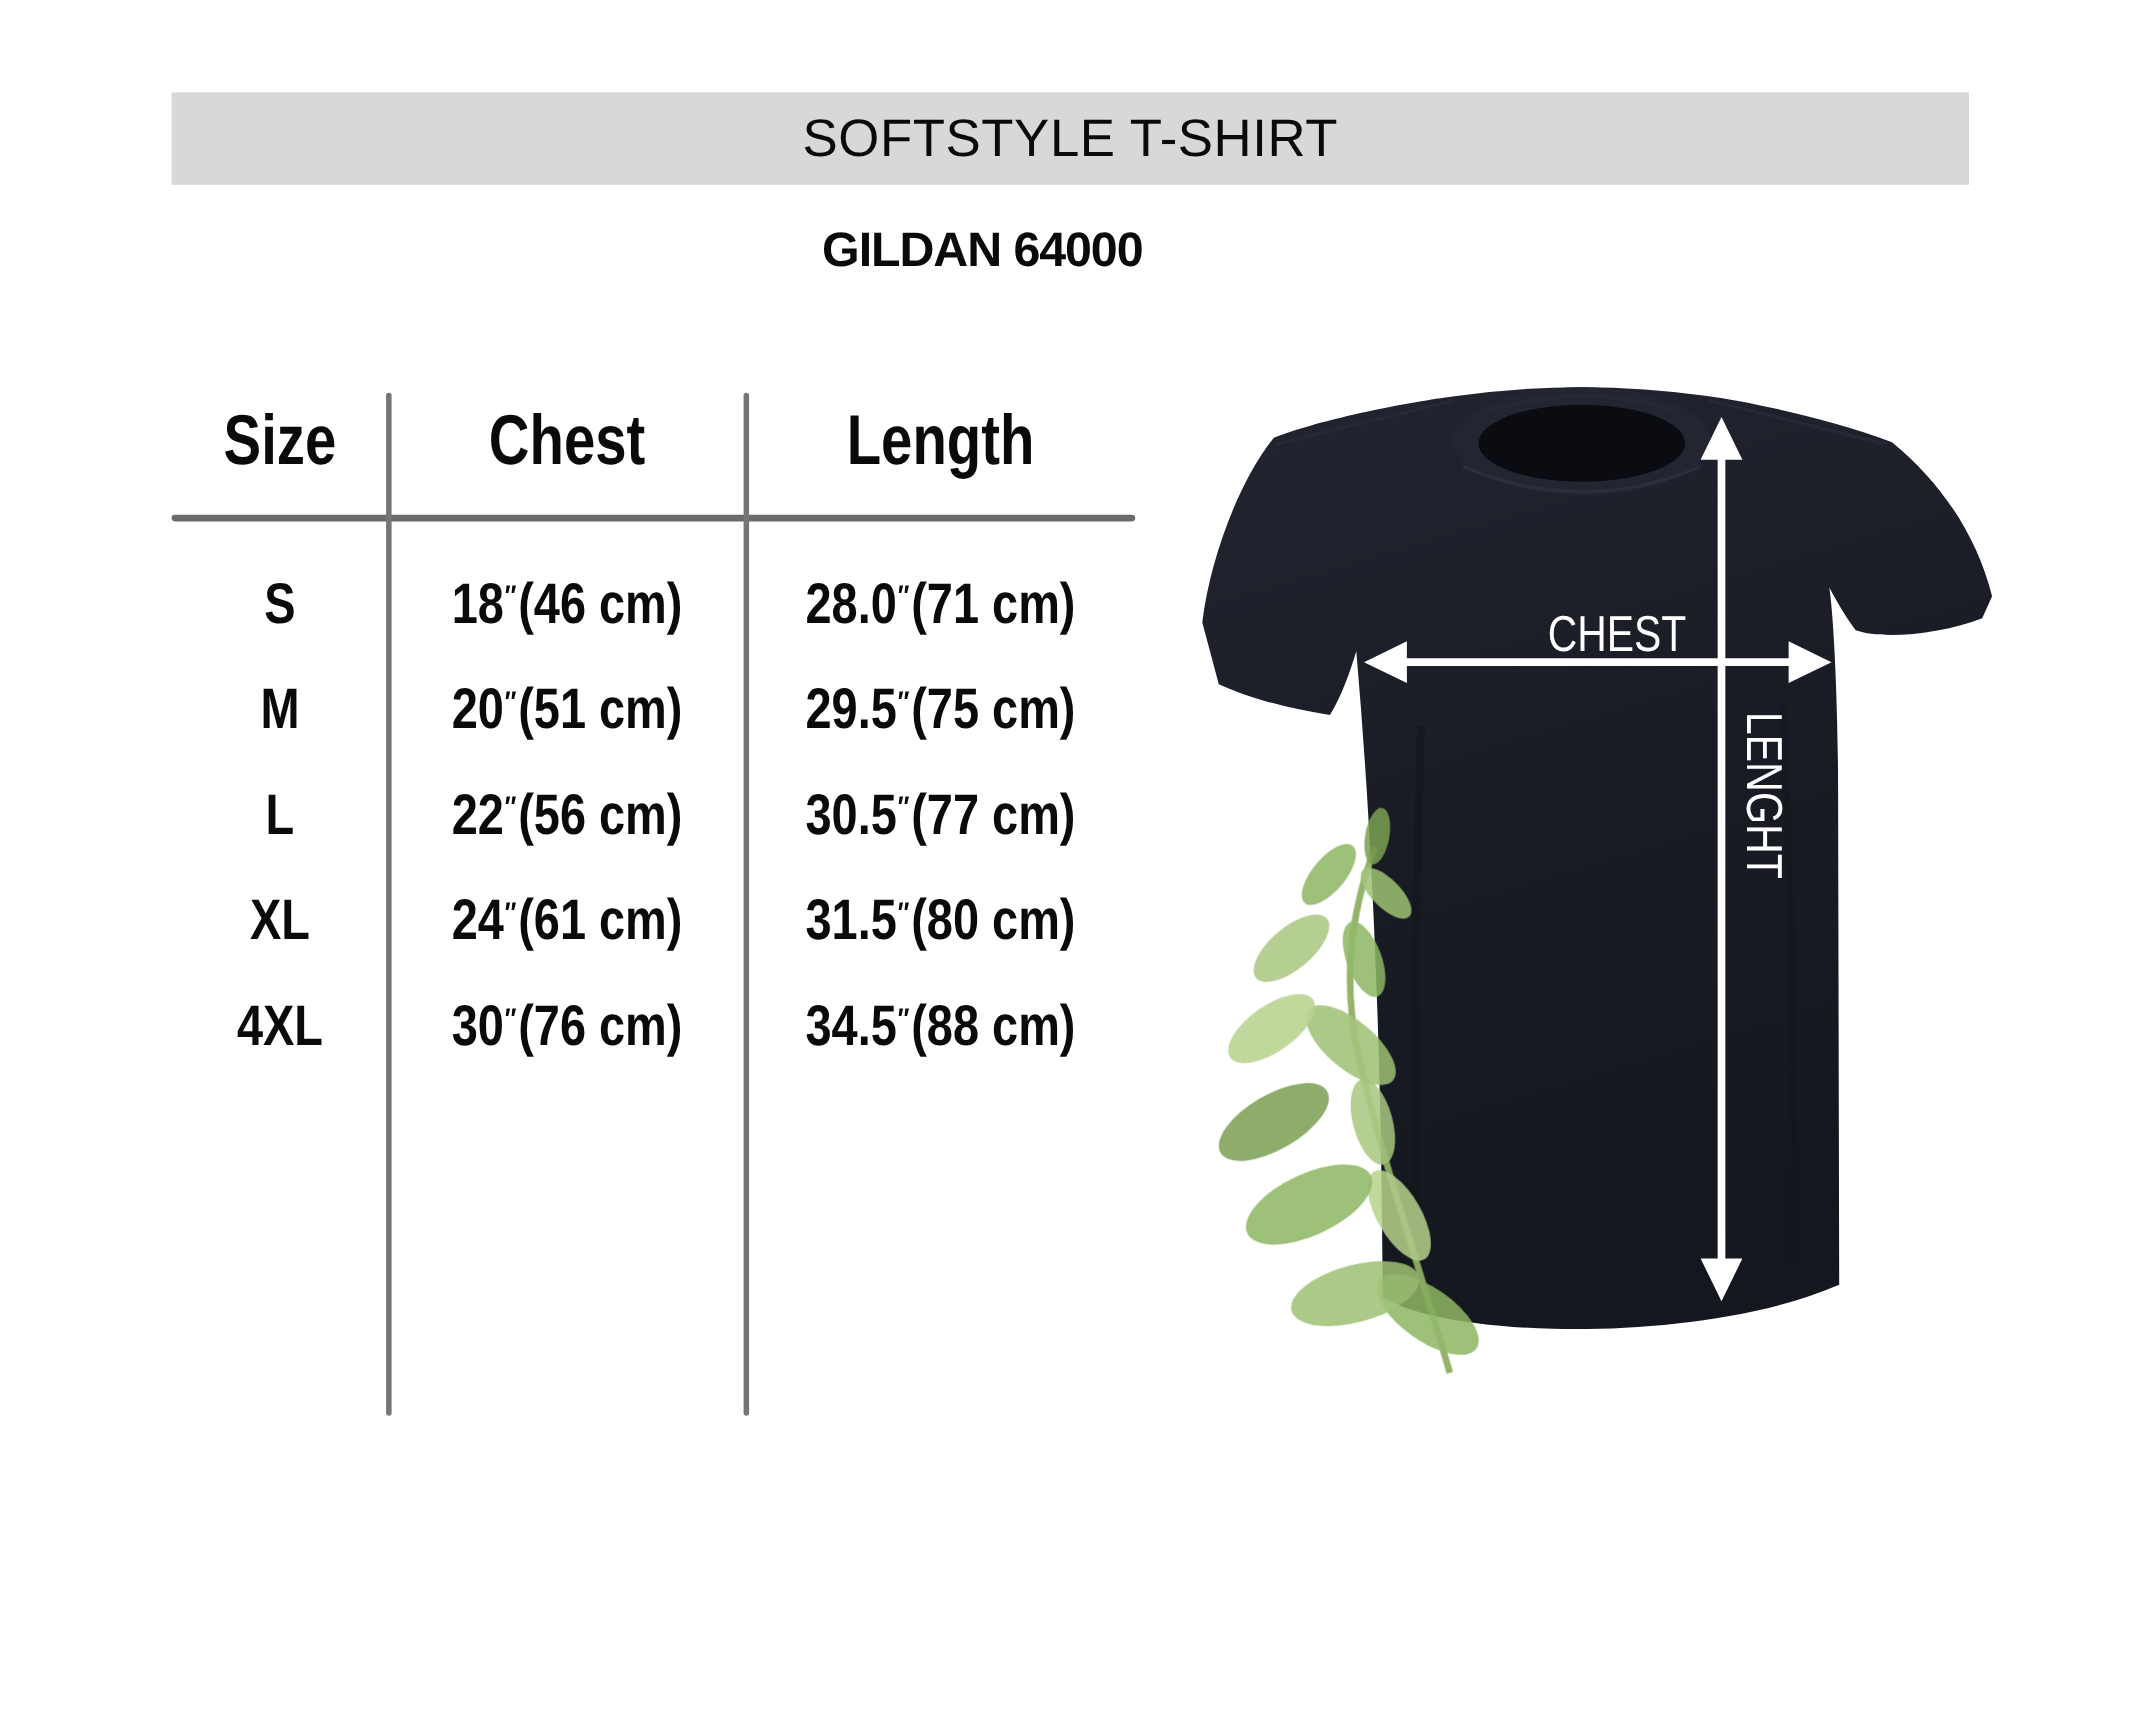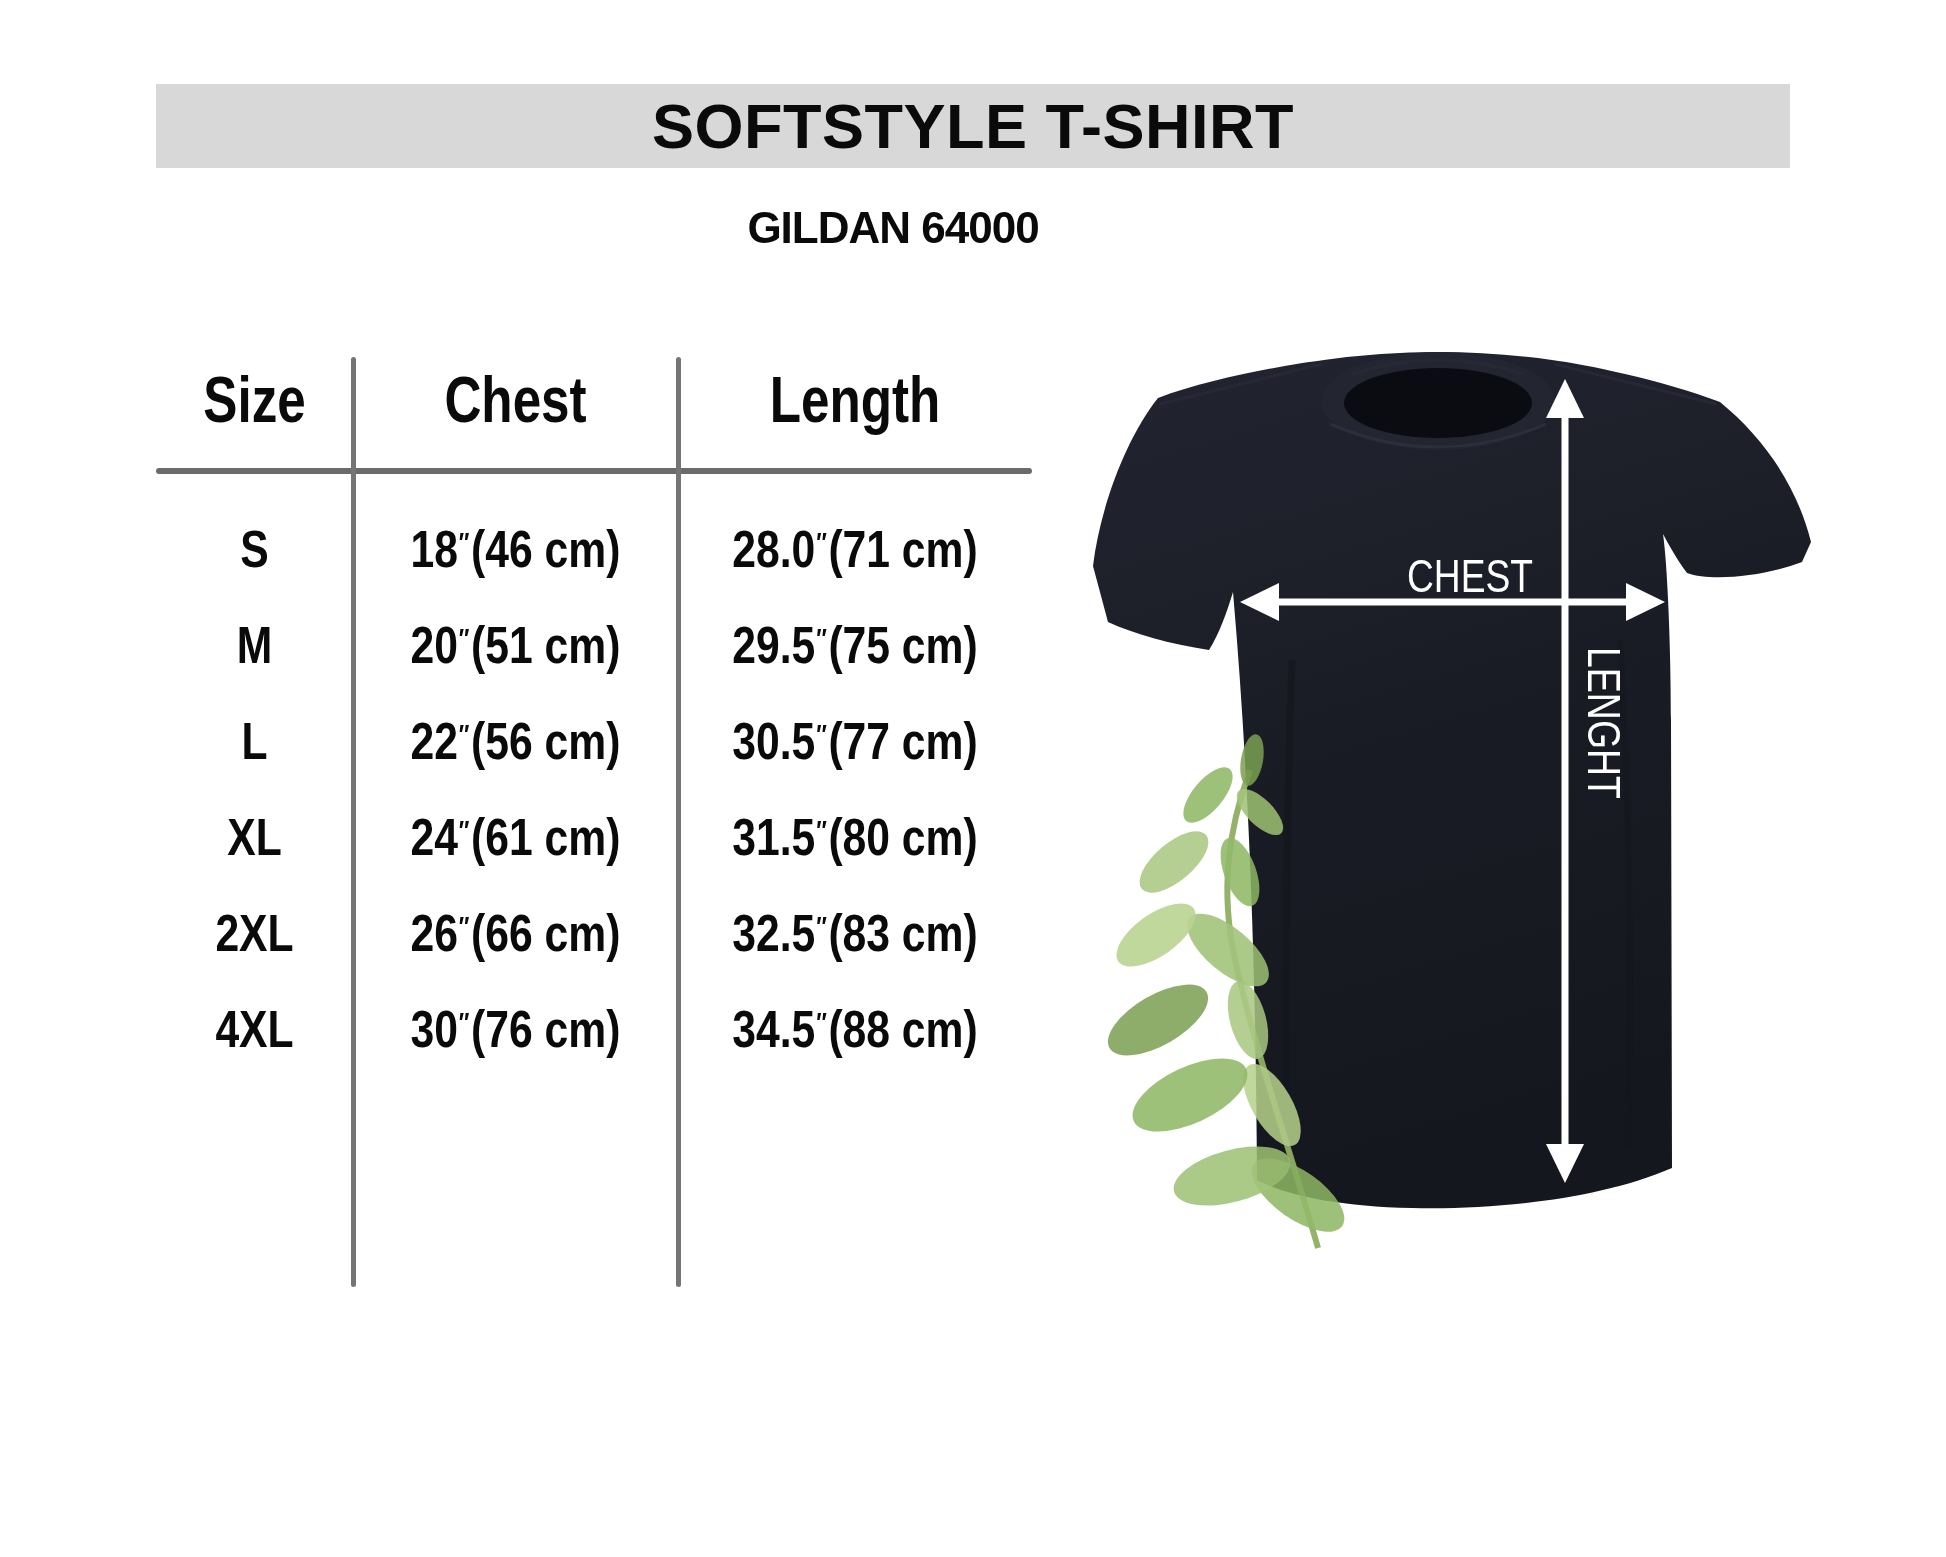--- a/index.html
+++ b/index.html
@@ -5,21 +5,21 @@
   html,body{margin:0;padding:0;}
   body{
     width:1946px;height:1557px;position:relative;background:#ffffff;
     font-family:"Liberation Sans",sans-serif;color:#0a0a0a;overflow:hidden;
   }
   .banner{
     position:absolute;left:156px;top:84px;width:1634px;height:84px;
     background:#d8d8d8;display:flex;align-items:center;justify-content:center;
   }
   .banner-title{
-    font-size:63px;font-weight:bold;letter-spacing:.5px;color:#0a0a0a;white-space:nowrap;
+    font-size:48px;font-weight:normal;letter-spacing:.5px;color:#0a0a0a;white-space:nowrap;
   }
   .subtitle{
     position:absolute;left:0;top:203px;width:1786px;text-align:center;
     font-size:44px;font-weight:bold;letter-spacing:-1px;
   }
   .sizetable{position:absolute;left:156px;top:352px;width:876px;height:935px;}
   .thead{display:grid;grid-template-columns:197px 325px 354px;height:96px;align-items:center;}
   .th{
     text-align:center;font-size:64px;font-weight:bold;
     transform:scaleX(.8);white-space:nowrap;
@@ -77,25 +77,20 @@
       </div>
       <div class="trow">
         <div class="cell">L</div>
         <div class="cell"><span>22</span><span class="pp">″</span><span>(56 cm)</span></div>
         <div class="cell"><span>30.5</span><span class="pp">″</span><span>(77 cm)</span></div>
       </div>
       <div class="trow">
         <div class="cell">XL</div>
         <div class="cell"><span>24</span><span class="pp">″</span><span>(61 cm)</span></div>
         <div class="cell"><span>31.5</span><span class="pp">″</span><span>(80 cm)</span></div>
-      </div>
-      <div class="trow">
-        <div class="cell">2XL</div>
-        <div class="cell"><span>26</span><span class="pp">″</span><span>(66 cm)</span></div>
-        <div class="cell"><span>32.5</span><span class="pp">″</span><span>(83 cm)</span></div>
       </div>
       <div class="trow">
         <div class="cell">4XL</div>
         <div class="cell"><span>30</span><span class="pp">″</span><span>(76 cm)</span></div>
         <div class="cell"><span>34.5</span><span class="pp">″</span><span>(88 cm)</span></div>
       </div>
     </div>
 </div>
 
 <svg class="shirt-figure" viewBox="1050 330 820 950" width="820" height="950" xmlns="http://www.w3.org/2000/svg">

